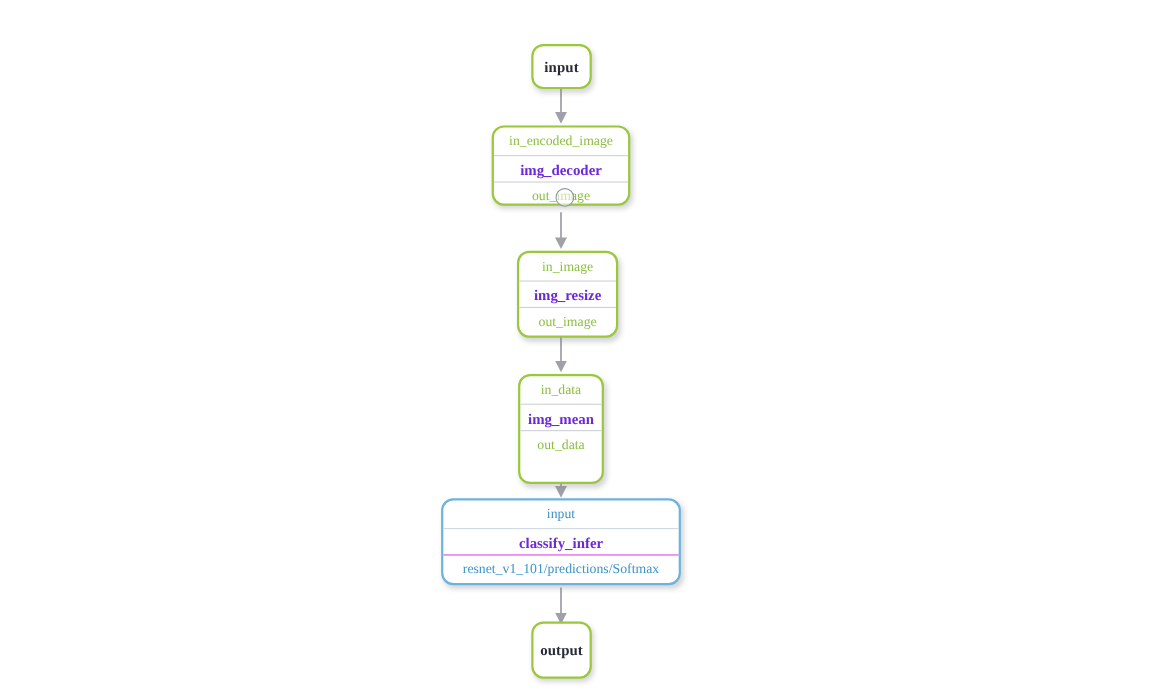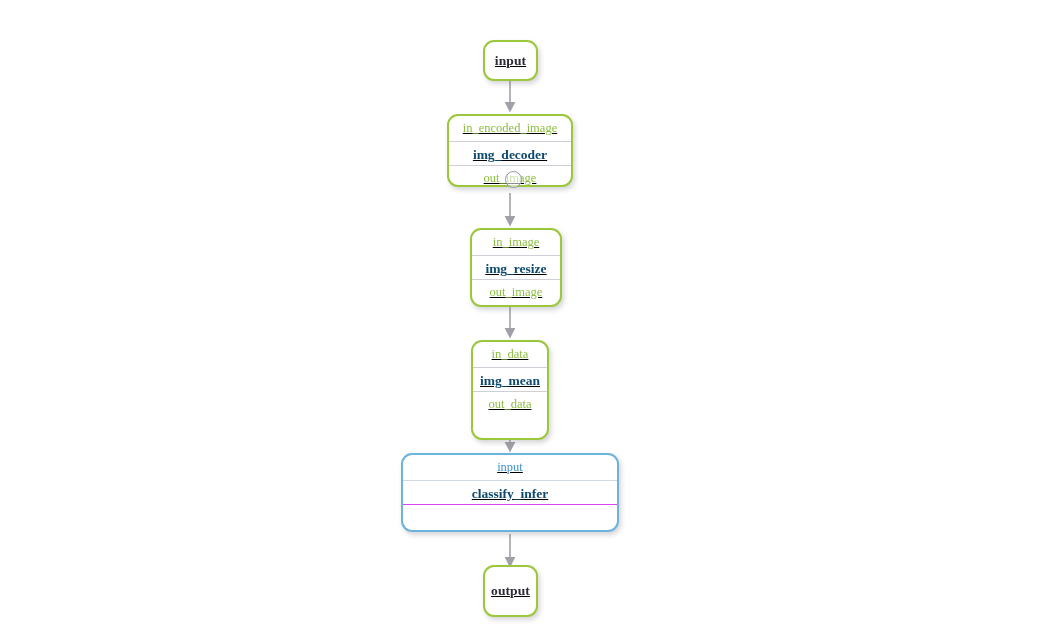--- a/index.html
+++ b/index.html
@@ -35,21 +35,20 @@
   }
 
   
   .node {
     position: absolute;
     box-sizing: border-box;
     background: #ffffff;
     border-radius: 11px;
     box-shadow: 2px 3px 5px rgba(120,120,130,0.30);
     overflow: hidden;
-    text-decoration: underline;
   }
   .node.terminal {
     border: 2px solid #9ac73b;
     display: flex;
     align-items: center;
     justify-content: center;
   }
   .node.op-green { border: 2px solid #9ac73b; }
   .node.op-blue  { border: 2px solid #6cb3de; }
 
@@ -71,21 +70,21 @@
   }
   .row.port {
     font-size: 12.5px;
   }
   .row.port.green { color: #8cbf3f; }
   .row.port.blue  { color: #3f93c9; }
 
   .row.title {
     font-size: 13.5px;
     font-weight: bold;
-    color: #0c4a6e;
+    color: #6d28d9;
     border-top: 1px solid #cfcfd8;
     border-bottom: 1px solid #cfcfd8;
   }
   .node.op-blue .row.title {
     border-top: 1px solid #cfd9e2;
     border-bottom: 1px solid #d946ef;
   }
 
   
   #click-indicator {
@@ -137,20 +136,21 @@
 
   <div class="node op-green" style="left:471px; top:340px; width:78px; height:100px;">
     <div class="row port green">in_data</div>
     <div class="row title">img_mean</div>
     <div class="row port green">out_data</div>
   </div>
 
   <div class="node op-blue" style="left:401px; top:453px; width:218px; height:79px;">
     <div class="row port blue">input</div>
     <div class="row title">classify_infer</div>
+    <div class="row port blue">resnet_v1_101/predictions/Softmax</div>
   </div>
 
   <div class="node terminal" style="left:483px; top:565px; width:55px; height:52px;">
     <span class="terminal-label">output</span>
   </div>
 
   <div id="click-indicator" style="left: 504.5px; top: 170.5px;"></div>
 
 </div>
 

